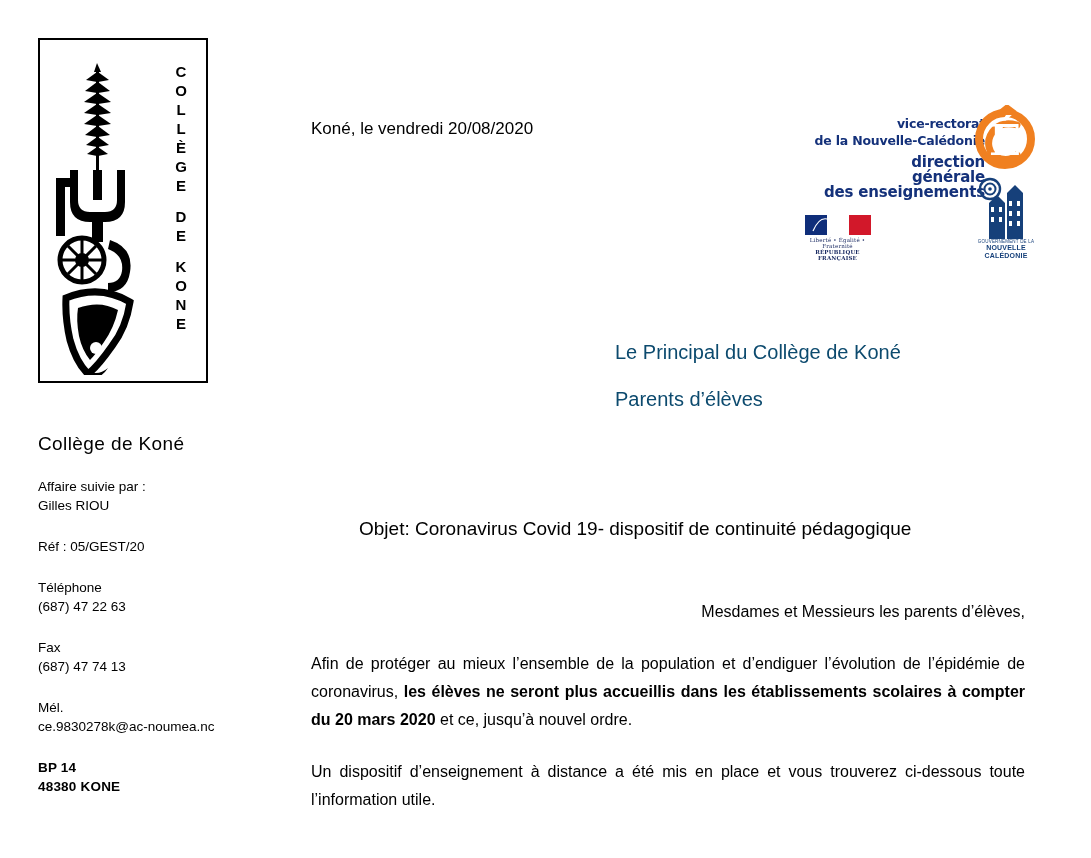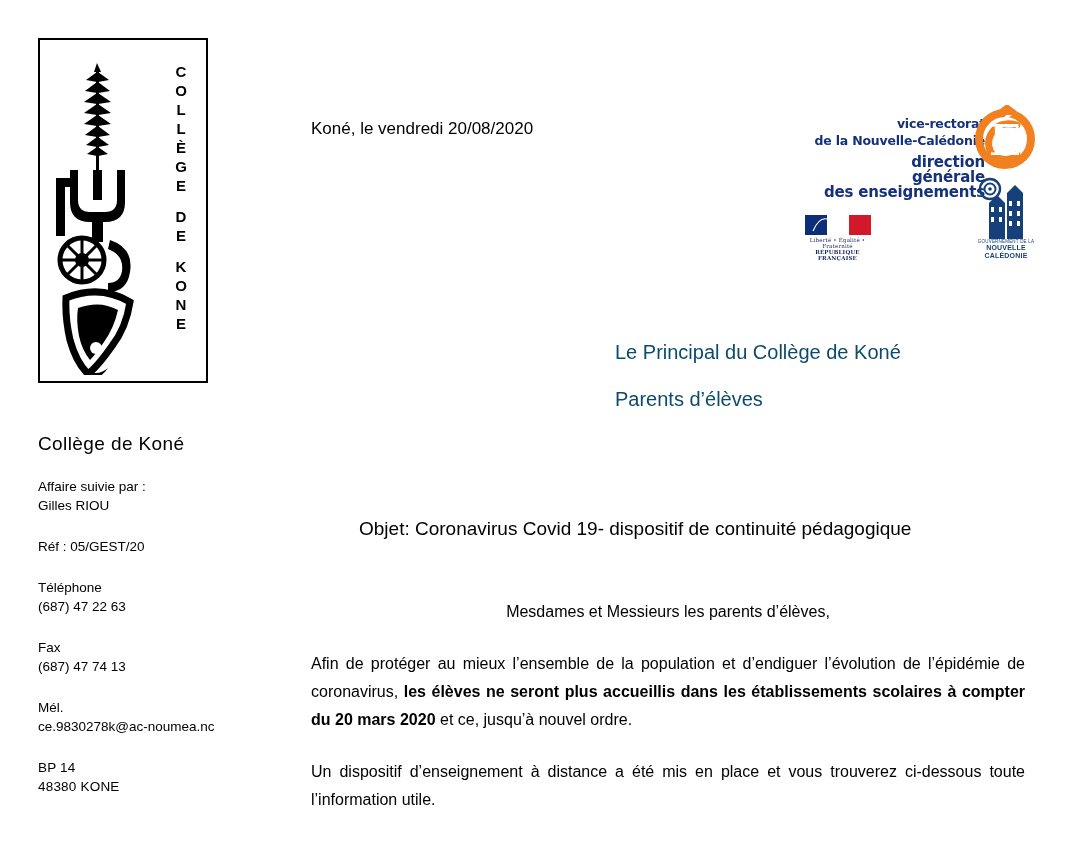--- a/index.html
+++ b/index.html
@@ -70,21 +70,21 @@
 
   .contact-block {
     margin-top: 22px;
     font-size: 13.5px;
     line-height: 19px;
     color: #000;
   }
   .contact-block .line { display: block; }
 
   .contact-block.bold {
-    font-weight: normal;
+    font-weight: bold;
     letter-spacing: 0.2px;
   }
 
   
   #header-right {
     position: absolute;
     left: 890px;
     top: 105px;
     width: 170px;
     height: 170px;
@@ -206,21 +206,21 @@
     width: 714px;
     font-size: 16px;
     line-height: 28px;
     color: #000;
   }
   #letter-body p {
     margin: 0 0 24px 0;
     text-align: justify;
   }
   #letter-body p.nojustify {
-    text-align: center;
+    text-align: right;
   }
   #letter-body b { font-weight: bold; }
 </style>
 </head>
 <body>
 
 <div id="left-column">
 
   <div id="logo-frame">
     <svg id="logo-art" viewBox="0 0 100 325" xmlns="http://www.w3.org/2000/svg">

